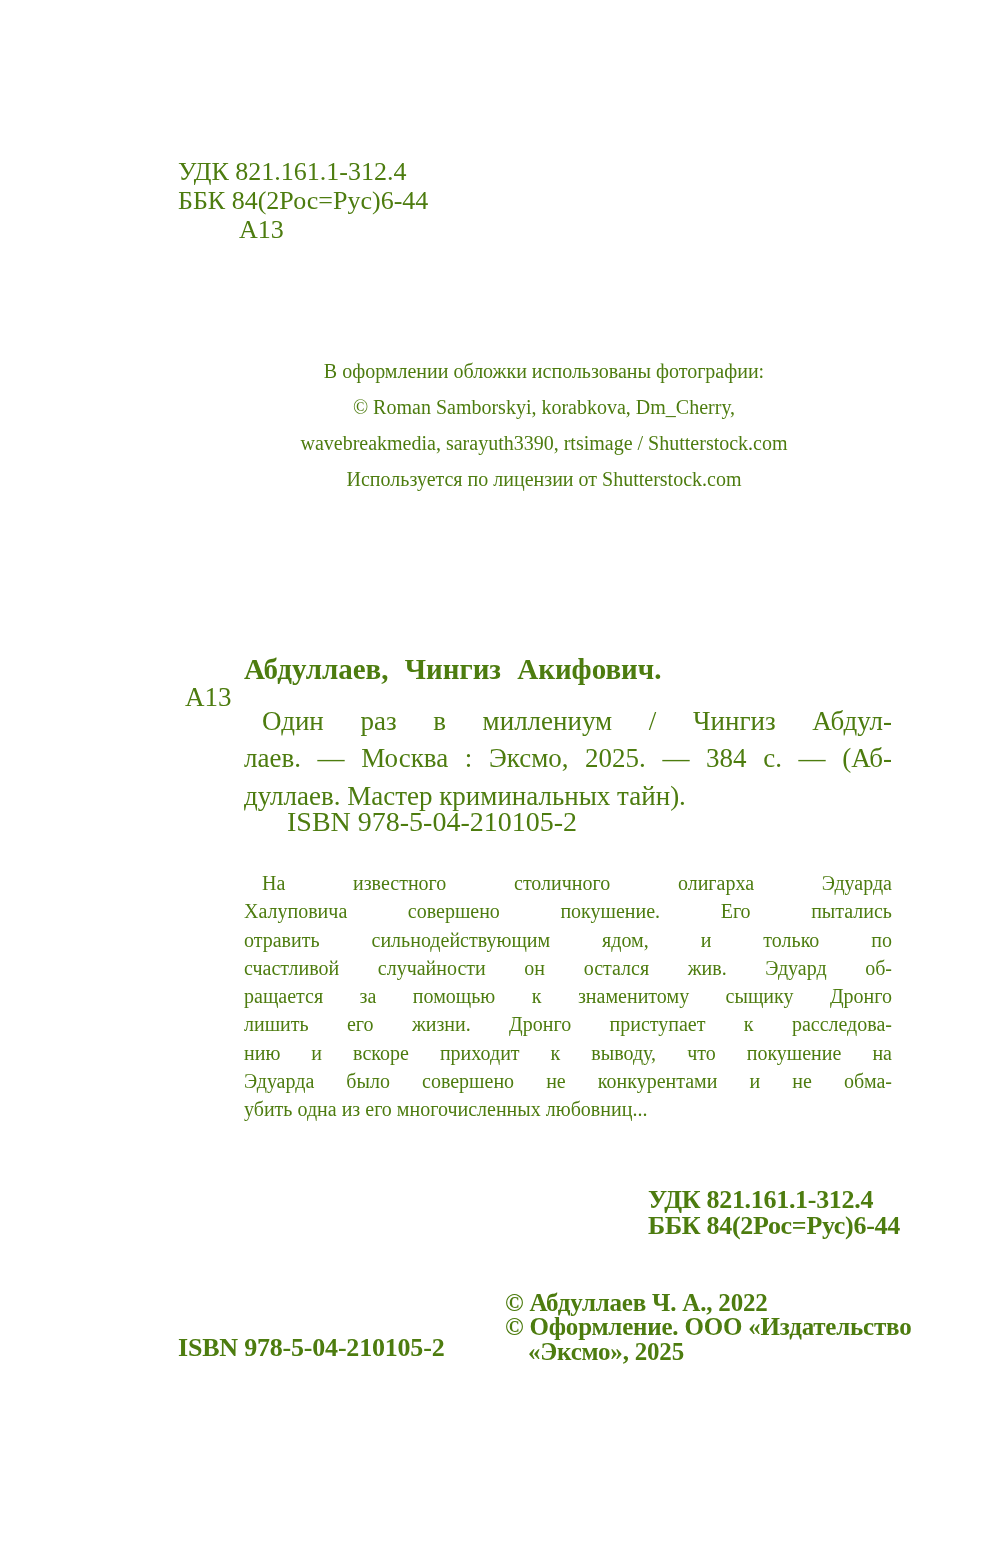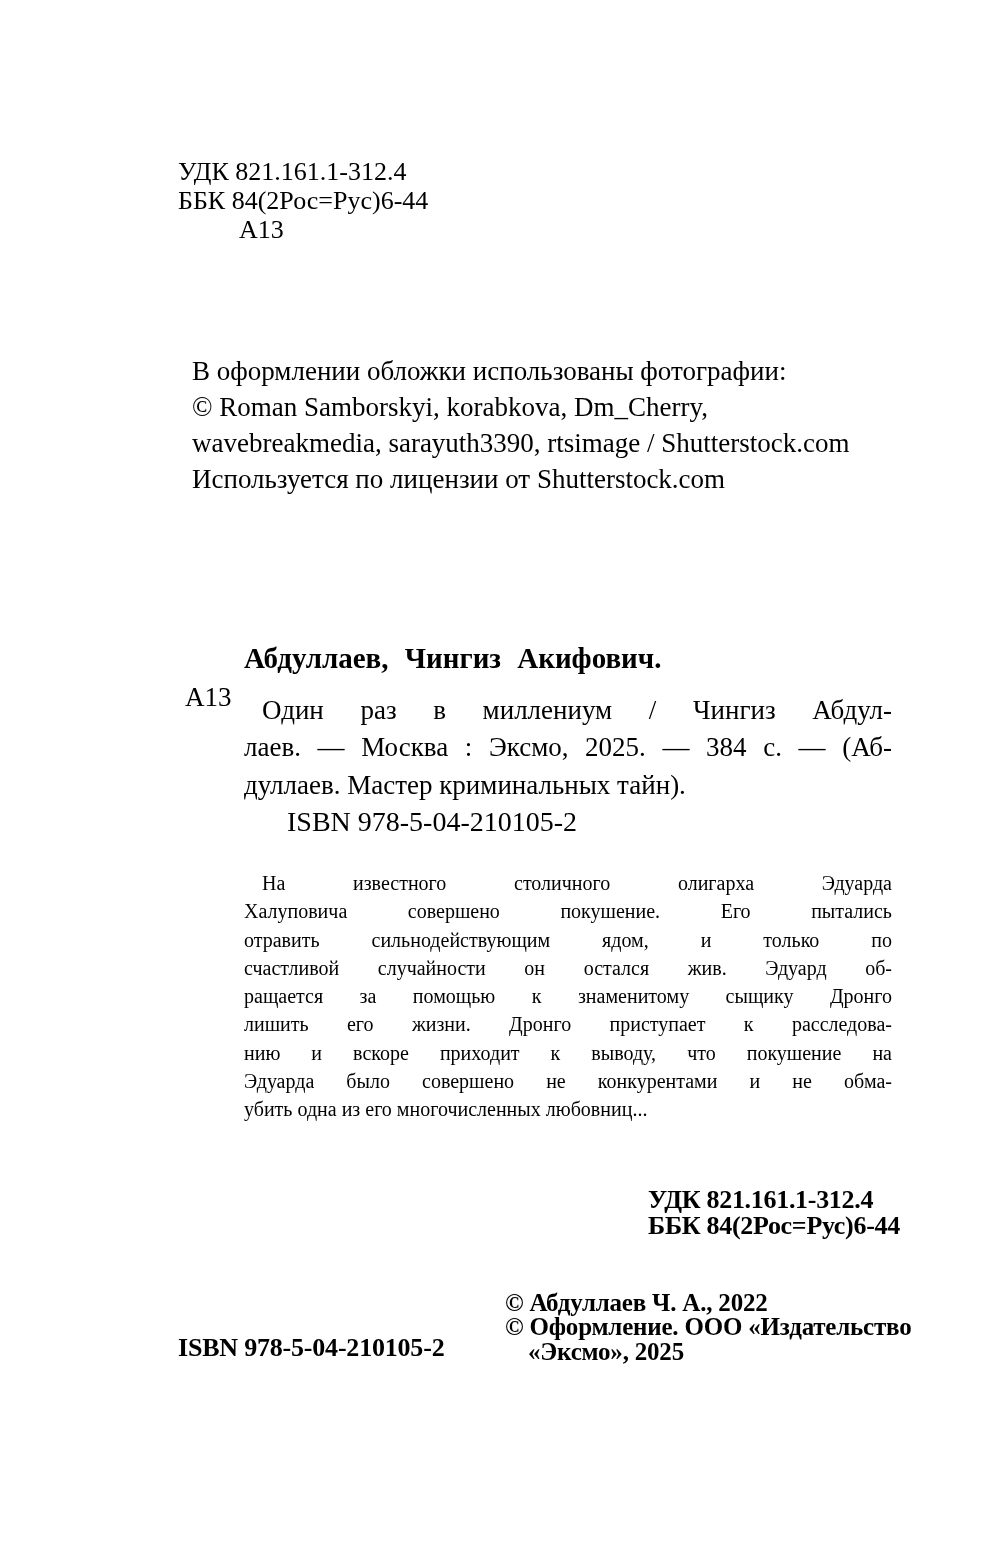--- a/index.html
+++ b/index.html
@@ -1,28 +1,28 @@
 <!DOCTYPE html>
 <html><head>
 <meta charset="utf-8">
 <style>
   html,body { margin:0; padding:0; background:#ffffff; }
   .page {
     position:relative; width:1000px; height:1562px; background:#ffffff;
-    color:#000000; font-family:"Liberation Serif","DejaVu Serif",serif;
+    color:#4d7c0f; font-family:"Liberation Serif","DejaVu Serif",serif;
     overflow:hidden;
   }
   .udk-top { position:absolute; left:178px; top:157px; font-size:26px; line-height:29px; white-space:nowrap; }
   .udk-top .sign-row { padding-left:61px; }
 
-  .credits { position:absolute; left:192px; top:353px; width:720px; font-size:27px; line-height:36px; }
+  .credits { position:absolute; left:184px; top:353px; width:720px; font-size:20px; line-height:36px; text-align:center; }
   .credits .cline { white-space:nowrap; }
 
   .card { position:absolute; left:244px; top:640px; width:648px; font-size:27px; line-height:37.5px; }
-  .card .author { font-size:29px; font-weight:bold; word-spacing:9px; white-space:nowrap; }
+  .card .author { font-size:29px; font-weight:bold; word-spacing:9px; white-space:nowrap;margin-top:11px; }
   .card .dline { height:37.5px; overflow:hidden; }
   .just { text-align:justify; text-align-last:justify; }
   .indent-first { padding-left:18px;margin-top:14px; }
   .card-sign { position:absolute; left:185px; top:679px; font-size:27px; line-height:37.5px; }
 
   .isbn-mid { position:absolute; left:287px; top:806px; font-size:28px; white-space:nowrap; }
 
   .annotation { position:absolute; left:244px; top:855px; width:648px; font-size:20px; line-height:28.3px; }
   .annotation .aline { height:28.3px; overflow:hidden; }
   .annotation .aline-last { height:auto; overflow:visible; }

